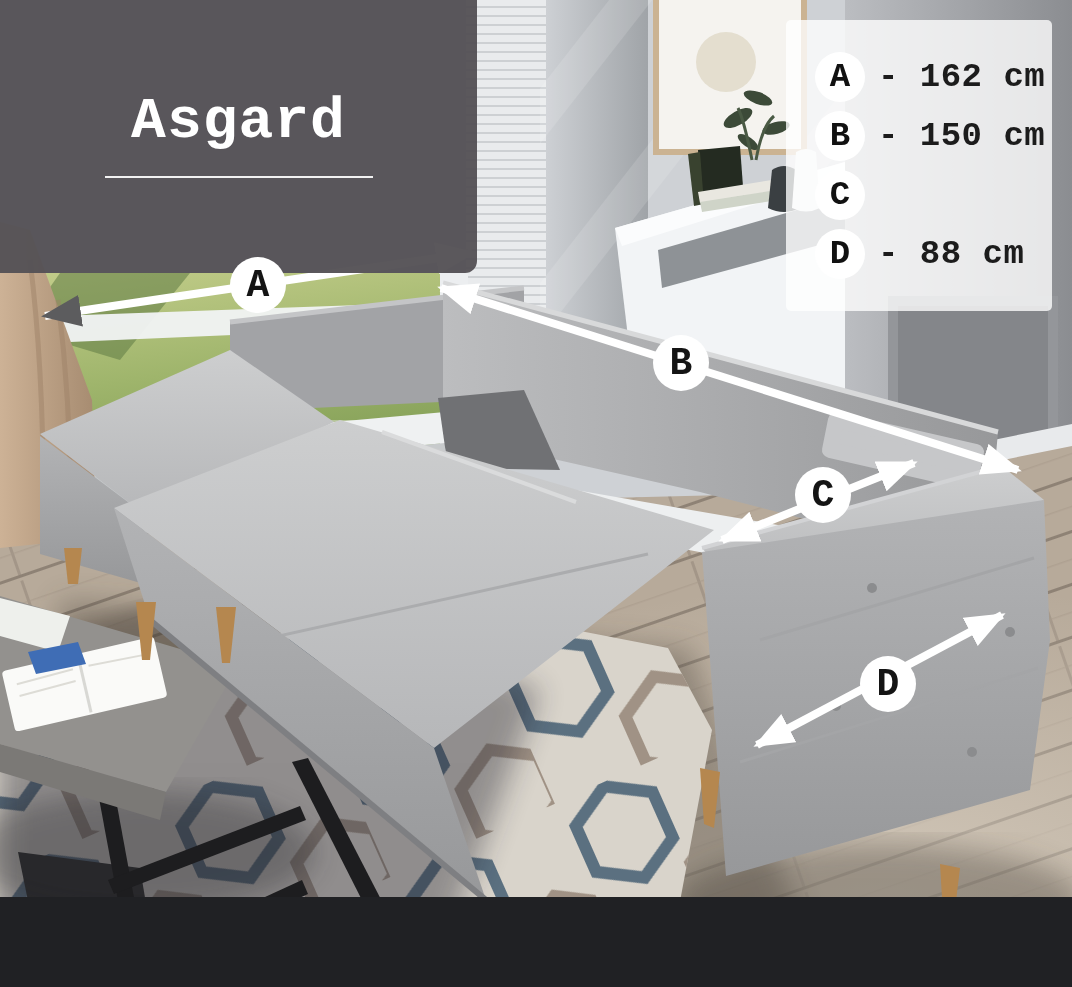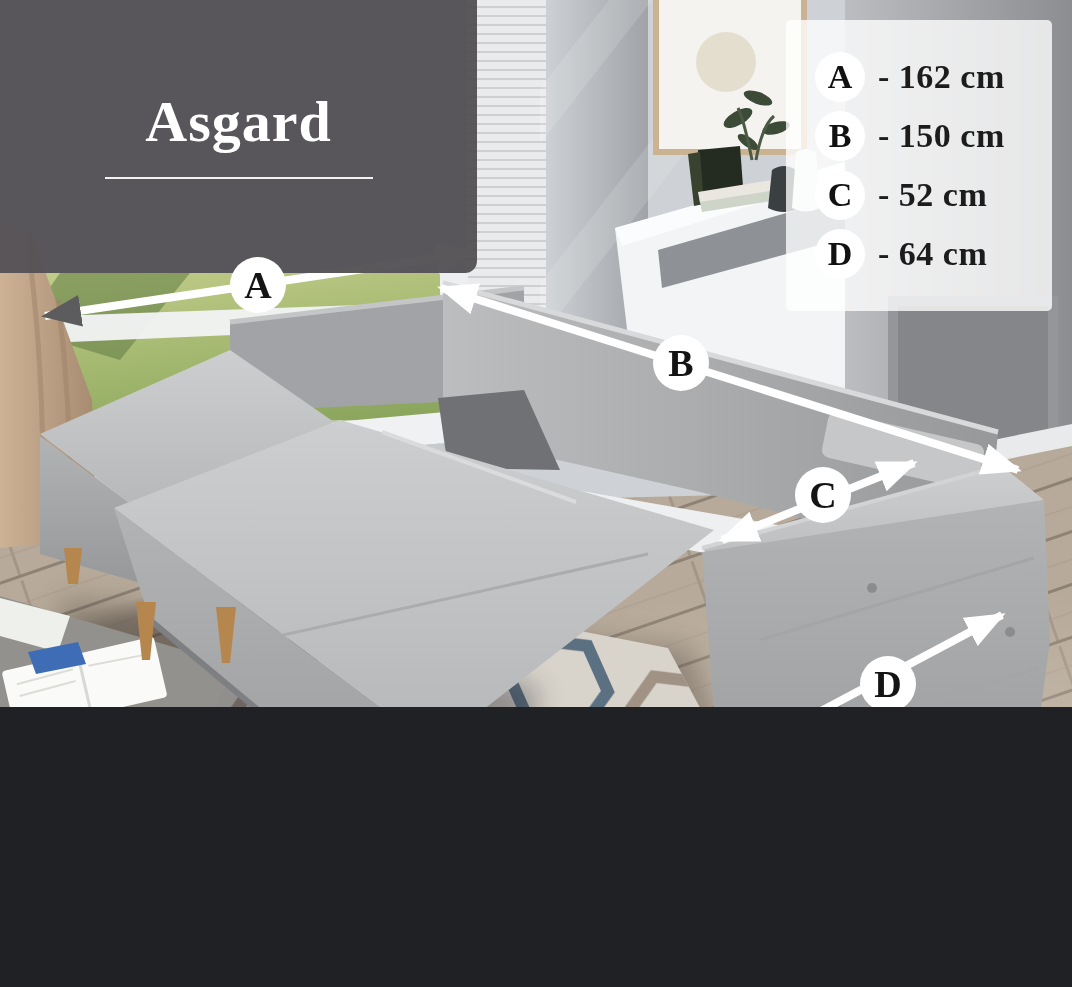--- a/index.html
+++ b/index.html
@@ -1,17 +1,17 @@
 <!DOCTYPE html>
 <html><head>
 <meta charset="utf-8">
 <style>
   html,body{margin:0;padding:0;background:#202124;}
-  .stage{position:relative;width:1072px;height:707px;overflow:hidden;
-         font-family:Liberation Serif, serif;background:#f97316;}
+  .stage{position:relative;width:1072px;height:897px;overflow:hidden;
+         font-family:Liberation Mono, monospace;background:#f97316;}
   .stage svg{position:absolute;inset:0;display:block;}
 
   
   .title-panel{position:absolute;left:0;top:0;width:477px;height:273px;
     background:rgba(84,81,85,0.96);border-radius:0 0 12px 0;
     display:flex;flex-direction:column;align-items:center;justify-content:center;}
   .title-text{color:#fff;font-size:58px;font-weight:bold;letter-spacing:1px;
     margin-top:-6px;}
   .title-underline{width:268px;height:2px;background:rgba(255,255,255,0.92);
     margin-top:22px;}
@@ -253,25 +253,24 @@
     <div class="legend-row">
       <span class="lg-circle">A</span>
       <span class="lg-text">- 162 cm</span>
     </div>
     <div class="legend-row">
       <span class="lg-circle">B</span>
       <span class="lg-text">- 150 cm</span>
     </div>
     <div class="legend-row">
       <span class="lg-circle">C</span>
-      <span class="lg-text">- 52 cm</span>
     </div>
     <div class="legend-row">
       <span class="lg-circle">D</span>
-      <span class="lg-text">- 64 cm</span>
+      <span class="lg-text">- 88 cm</span>
     </div>
   </div>
 
   <div class="dim-circle" style="left:230px;top:257px;">A</div>
   <div class="dim-circle" style="left:653px;top:335px;">B</div>
   <div class="dim-circle" style="left:795px;top:467px;">C</div>
   <div class="dim-circle" style="left:860px;top:656px;">D</div>
 
 </div>
 

